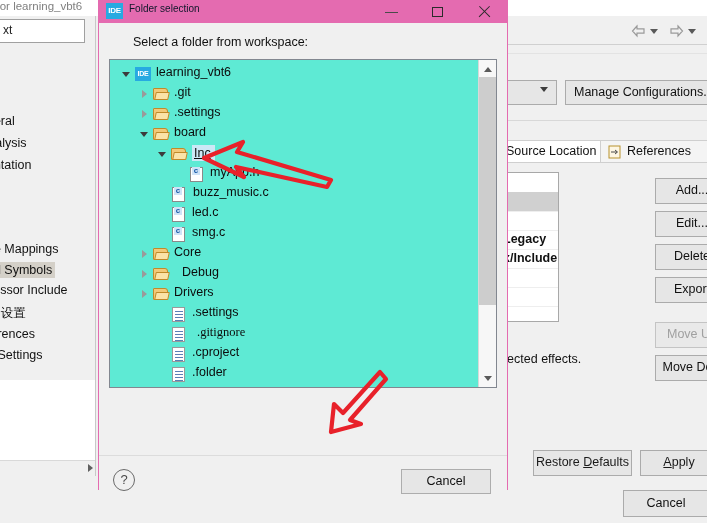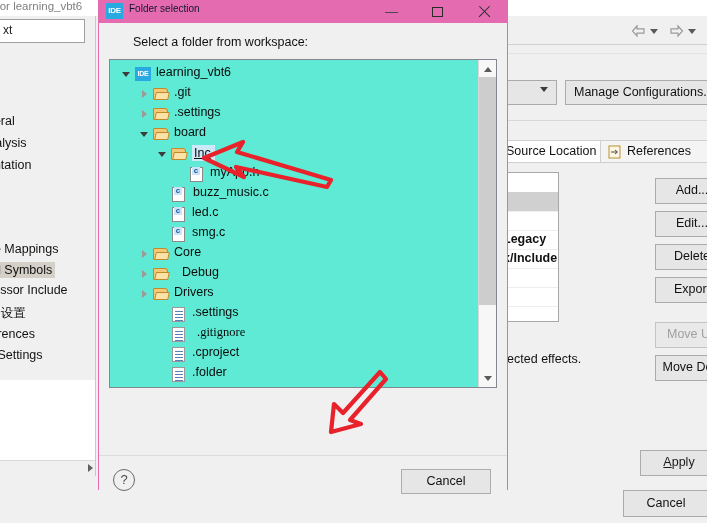--- a/index.html
+++ b/index.html
@@ -266,20 +266,23 @@
 
   <div id="bg-sidebuttons">
       <div class="bg-btn" style="top: 178px;">Add...</div>
       <div class="bg-btn" style="top: 211px;">Edit...</div>
       <div class="bg-btn" style="top: 244px;">Delete</div>
       <div class="bg-btn" style="top: 277px;">Export</div>
       <div class="bg-btn dis" style="top: 322px;">Move Up</div>
       <div class="bg-btn" style="top: 355px;">Move Dow</div>
     </div>
 
+  <div id="bg-restore">
+    <span>Restore <span class="ul">D</span>efaults</span>
+  </div>
   <div id="bg-apply">
     <span><span class="ul">A</span>pply</span>
   </div>
 
   <div id="bg-bottombar"></div>
   <div id="bg-cancel2">
     <span>Cancel</span>
   </div>
 </div>
 

